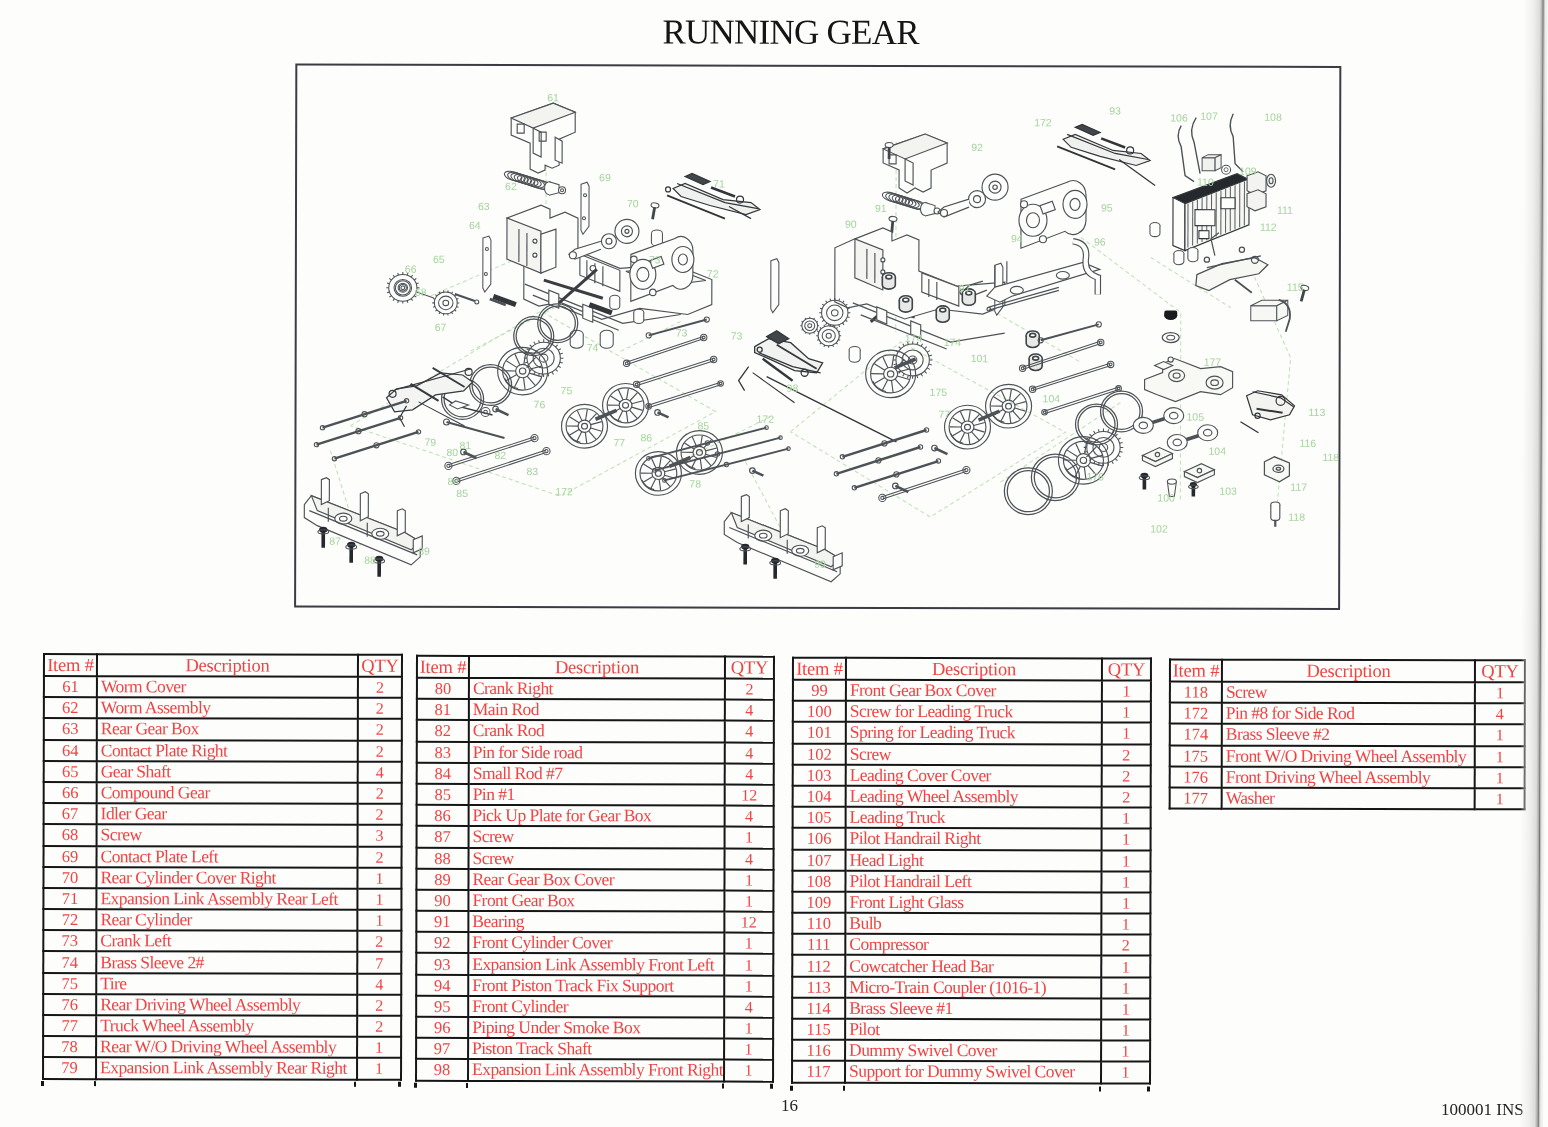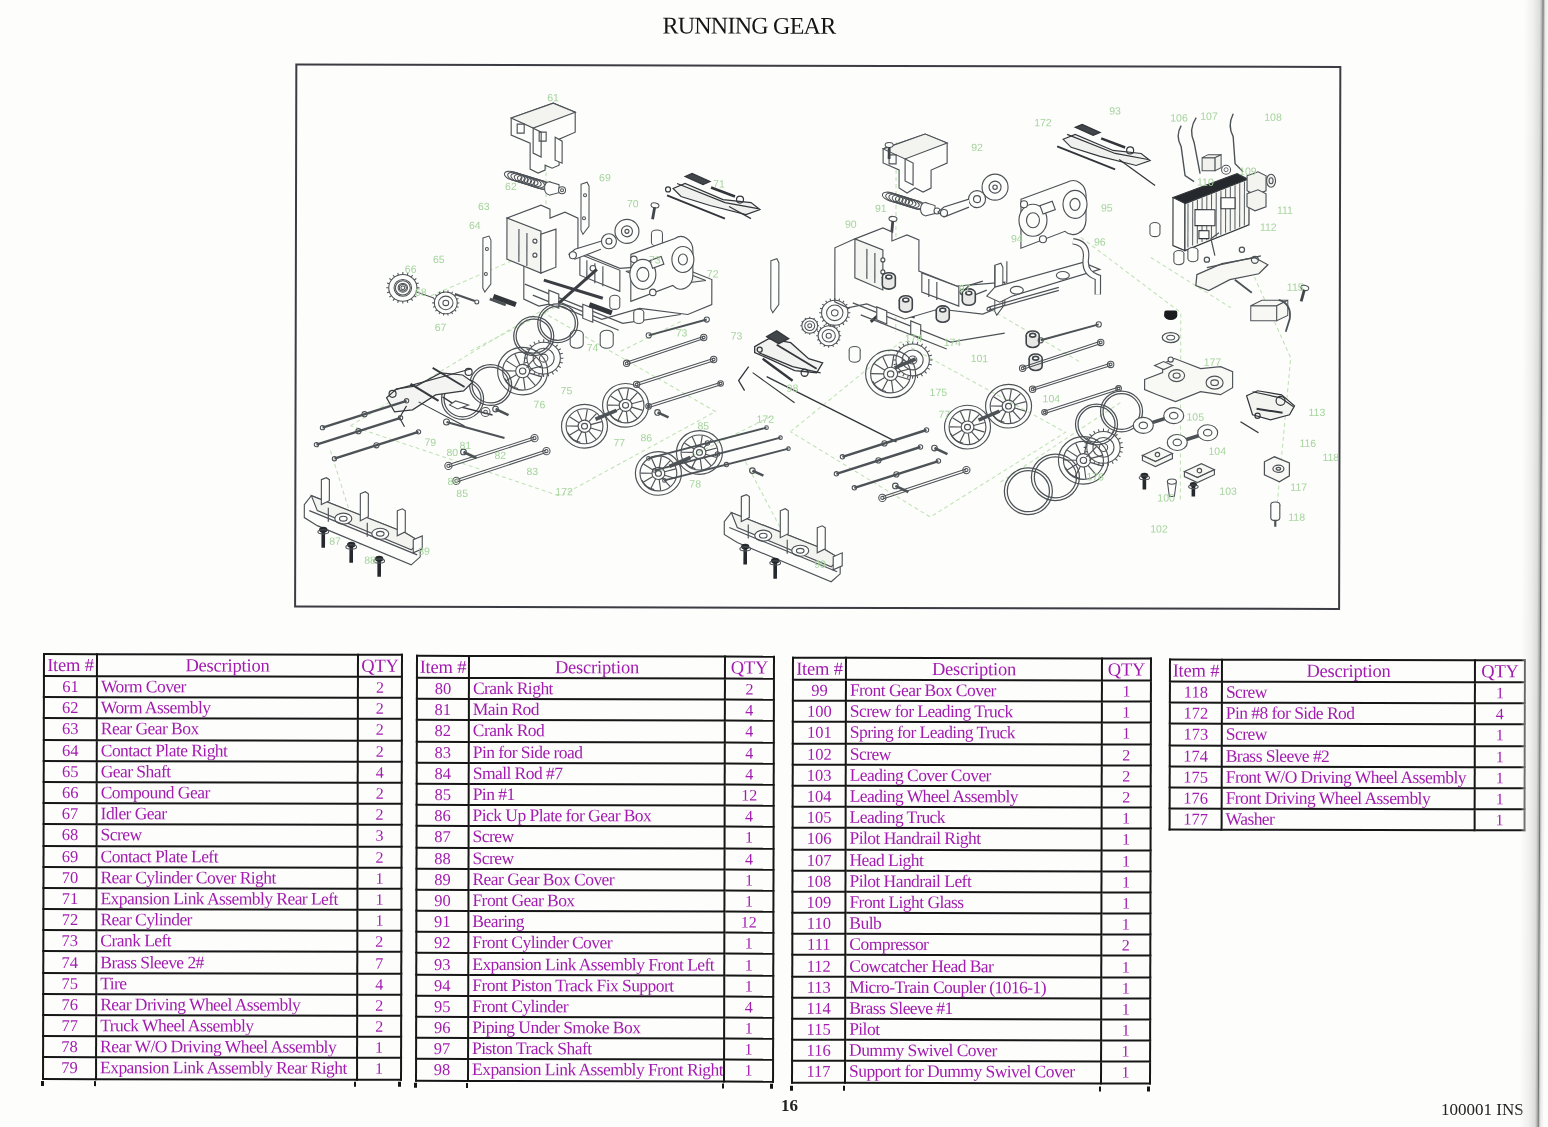--- a/index.html
+++ b/index.html
@@ -1,33 +1,33 @@
 <!DOCTYPE html>
 <html><head>
 <meta charset="utf-8">
 <style>
   html,body{margin:0;padding:0;}
   body{width:1548px;height:1127px;background:#fdfdfc;overflow:hidden;position:relative;
        font-family:"Liberation Serif", serif;}
   .rot{position:absolute;left:0;top:0;width:1548px;height:1127px;
        transform:rotate(0.13deg);transform-origin:40px 650px;}
   .title{position:absolute;left:661px;top:11px;width:420px;white-space:nowrap;
-         font-size:24px;letter-spacing:-0.75px;color:#151515;font-weight:400;}
+         font-size:35px;letter-spacing:-0.75px;color:#151515;font-weight:400;}
   .frame{position:absolute;left:294px;top:63px;width:1046px;height:544px;
          border:2px solid #3c3c44;box-sizing:border-box;background:#fdfdfc;}
   table{border-collapse:collapse;position:absolute;table-layout:fixed;
-        font-family:"Liberation Serif", serif;color:#a21caf;}
+        font-family:"Liberation Serif", serif;color:#ef4444;}
   td{border:2px solid #161616;padding:0;overflow:hidden;white-space:nowrap;
      height:19.2px;font-size:17.5px;line-height:19px;vertical-align:middle;}
   tr.hd td{font-size:18.5px;height:20px;letter-spacing:-0.2px;}
   td.n{text-align:center;font-size:16.5px;}
   td.d{padding-left:3px;letter-spacing:-0.55px;}
   td.c{text-align:center;font-size:16px;}
   .t{border:2.6px solid #101010;}
-  .pgno{position:absolute;left:781px;top:1096px;font-size:17px;font-weight:bold;color:#222;}
+  .pgno{position:absolute;left:781px;top:1096px;font-size:17px;font-weight:normal;color:#222;}
   .ins{position:absolute;left:1441px;top:1100px;font-size:17px;color:#222;}
   .shadow{position:absolute;left:1524px;top:-4px;width:24px;height:1135px;
      background:linear-gradient(to right,rgba(253,253,252,0) 0%,#efefed 40%,#dcdcda 66%,#ababa9 76%,#737371 80%,#b5b5b3 83%,#ededeb 90%,#f4f4f2 100%);
      transform:rotate(0.25deg);transform-origin:24px 0px;}
 </style>
 </head>
 <body>
 <div class="rot">
   <div class="title">RUNNING GEAR</div>
   <div class="frame">
@@ -1529,25 +1529,20 @@
           <td class="n">118</td>
           <td class="d">Screw</td>
           <td class="c">1</td>
         </tr>
     <tr>
           <td class="n">172</td>
           <td class="d">Pin #8 for Side Rod</td>
           <td class="c">4</td>
         </tr>
     <tr>
-          <td class="n">173</td>
-          <td class="d">Screw</td>
-          <td class="c">1</td>
-        </tr>
-    <tr>
           <td class="n">174</td>
           <td class="d">Brass Sleeve #2</td>
           <td class="c">1</td>
         </tr>
     <tr>
           <td class="n">175</td>
           <td class="d">Front W/O Driving Wheel Assembly</td>
           <td class="c">1</td>
         </tr>
     <tr>

